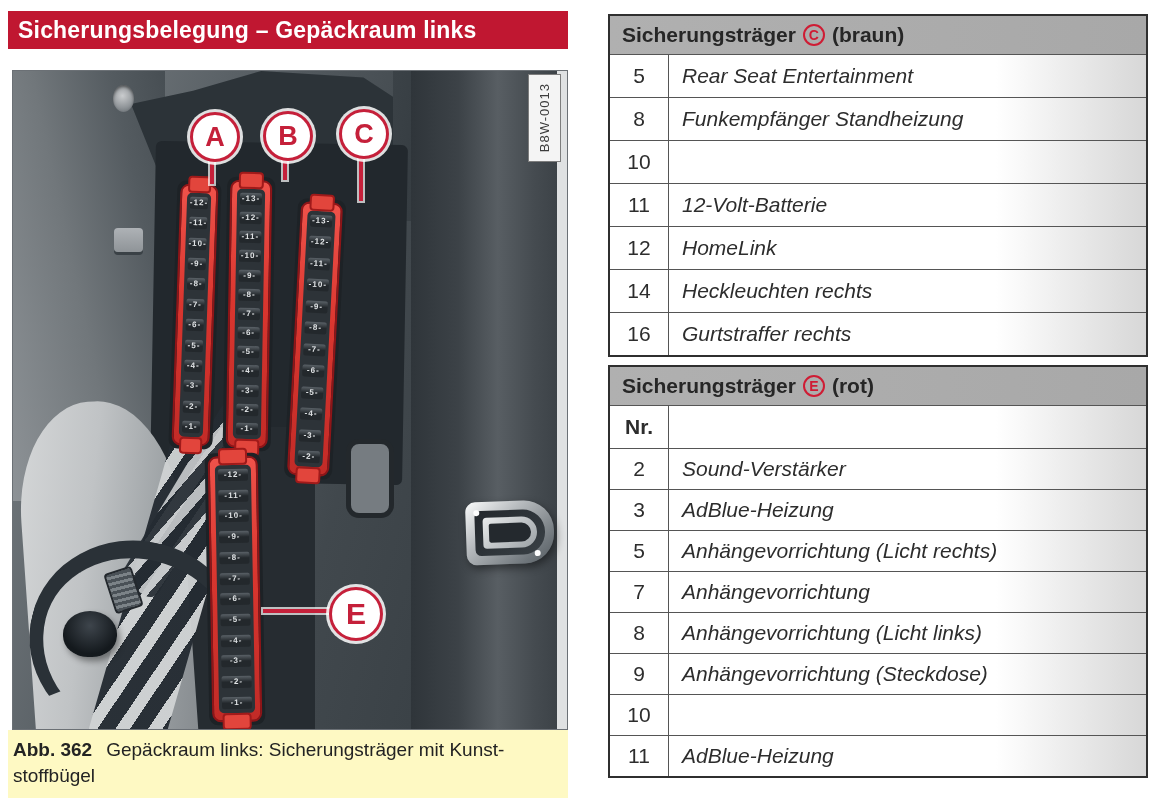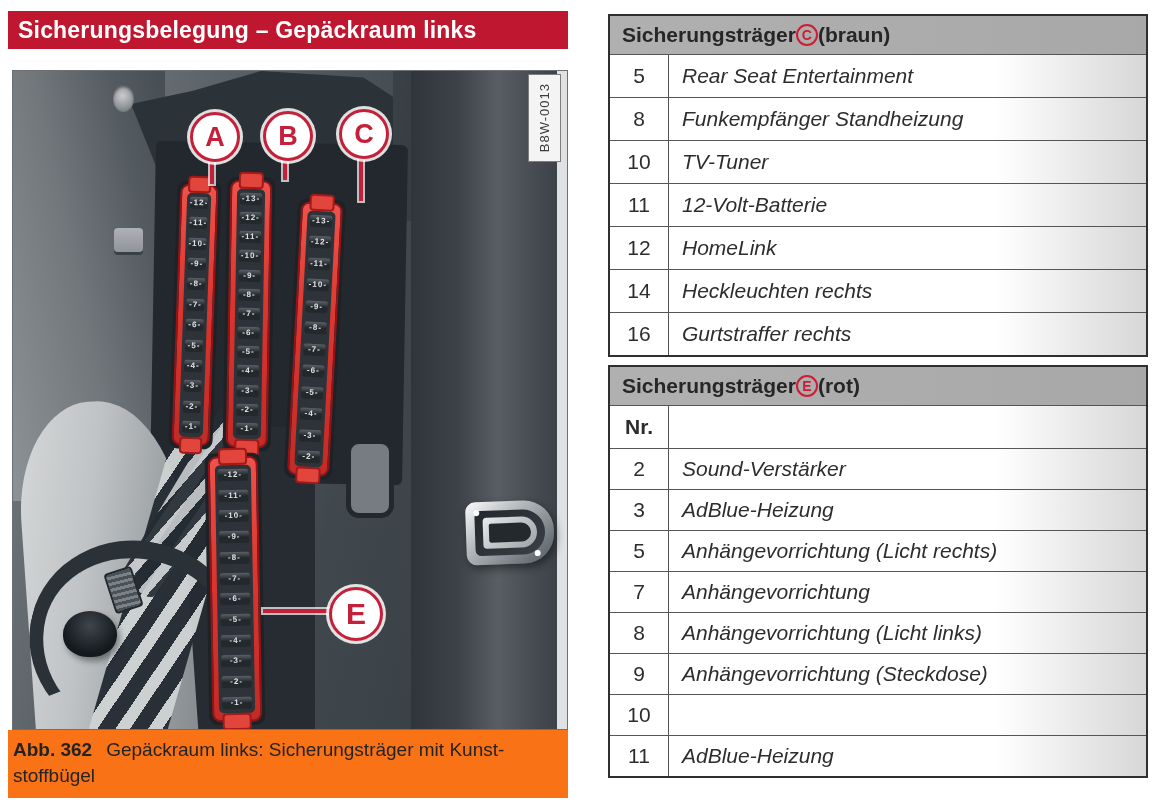--- a/index.html
+++ b/index.html
@@ -86,31 +86,31 @@
       background:#e2453c;border:2px solid #a01a1a;border-radius:4px;}
   .ctab.top{top:-10px;} .ctab.bot{bottom:-10px;}
 
   
   .callout{position:absolute;border:3px solid #c5203a;border-radius:50%;background:#fff;
       color:#c5203a;font-weight:bold;display:flex;align-items:center;justify-content:center;
       box-shadow:0 0 0 3px rgba(255,255,255,.85);z-index:10;}
   .leader{position:absolute;background:#c5203a;box-shadow:0 0 0 2px rgba(255,255,255,.7);z-index:9;}
 
   
-  .caption{margin-top:0;width:560px;margin-left:0;background:#f97316;box-sizing:border-box;
+  .caption{margin-top:0;width:560px;margin-left:0;background:#fef9c3;box-sizing:border-box;
       padding:7px 9px 9px 5px;font-size:19px;line-height:1.38;color:#232323;}
   .caption b{margin-right:14px;}
 
   
   .tables-col{position:absolute;left:608px;top:14px;width:540px;}
   .ftable{border:2px solid #2f2f2f;box-sizing:border-box;background:#fff;}
   .ftable + .ftable{margin-top:8px;}
   .ftable-head{height:38px;background:linear-gradient(90deg,#b0b0b0 0%,#a8a8a8 100%);
       display:flex;align-items:center;font-weight:bold;font-size:21px;color:#262626;
-      padding-left:12px;}
+      padding-left:12px;gap:7px;}
   .circ{display:inline-flex;width:22px;height:22px;border:2px solid #cf1c34;border-radius:50%;
       color:#cf1c34;font-size:14px;font-weight:bold;align-items:center;justify-content:center;
       box-sizing:border-box;}
   .frow{display:flex;border-top:1px solid #555;
       background:linear-gradient(90deg,#ffffff 72%,#d7d7d7 100%);}
   .frow.colhead{font-weight:bold;}
   .fnum{width:59px;display:flex;align-items:center;justify-content:center;font-size:21px;
       border-right:1px solid #555;box-sizing:border-box;flex:none;}
   .fdesc{flex:1;display:flex;align-items:center;font-size:21px;padding-left:13px;font-style:italic;}
   .t1 .frow{height:42px;} .t2 .frow{height:40px;} .t2 .frow.colhead{height:42px;}
@@ -264,21 +264,20 @@
       <div class="frow">
         <div class="fnum">5</div>
         <div class="fdesc">Rear Seat Entertainment</div>
       </div>
       <div class="frow">
         <div class="fnum">8</div>
         <div class="fdesc">Funkempfänger Standheizung</div>
       </div>
       <div class="frow">
         <div class="fnum">10</div>
-        <div class="fdesc">TV-Tuner</div>
       </div>
       <div class="frow">
         <div class="fnum">11</div>
         <div class="fdesc">12-Volt-Batterie</div>
       </div>
       <div class="frow">
         <div class="fnum">12</div>
         <div class="fdesc">HomeLink</div>
       </div>
       <div class="frow">

